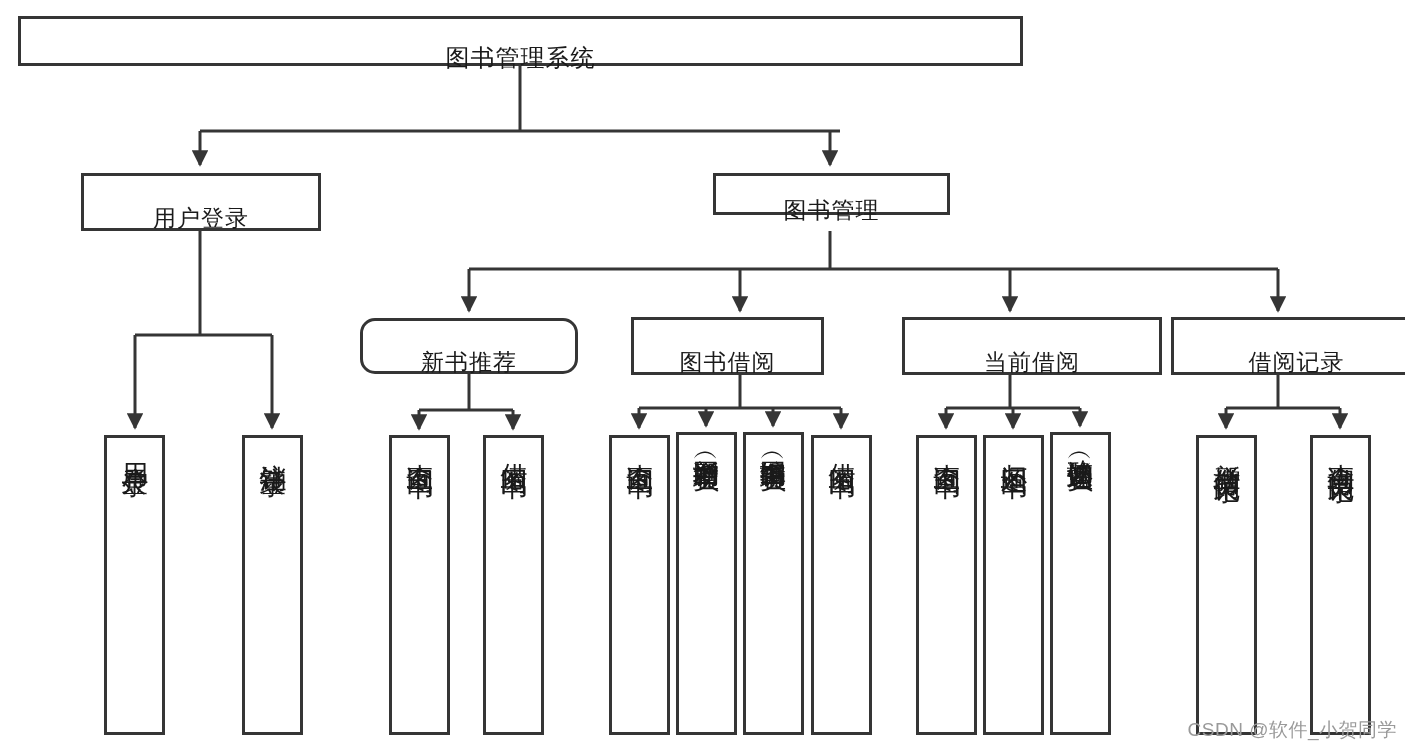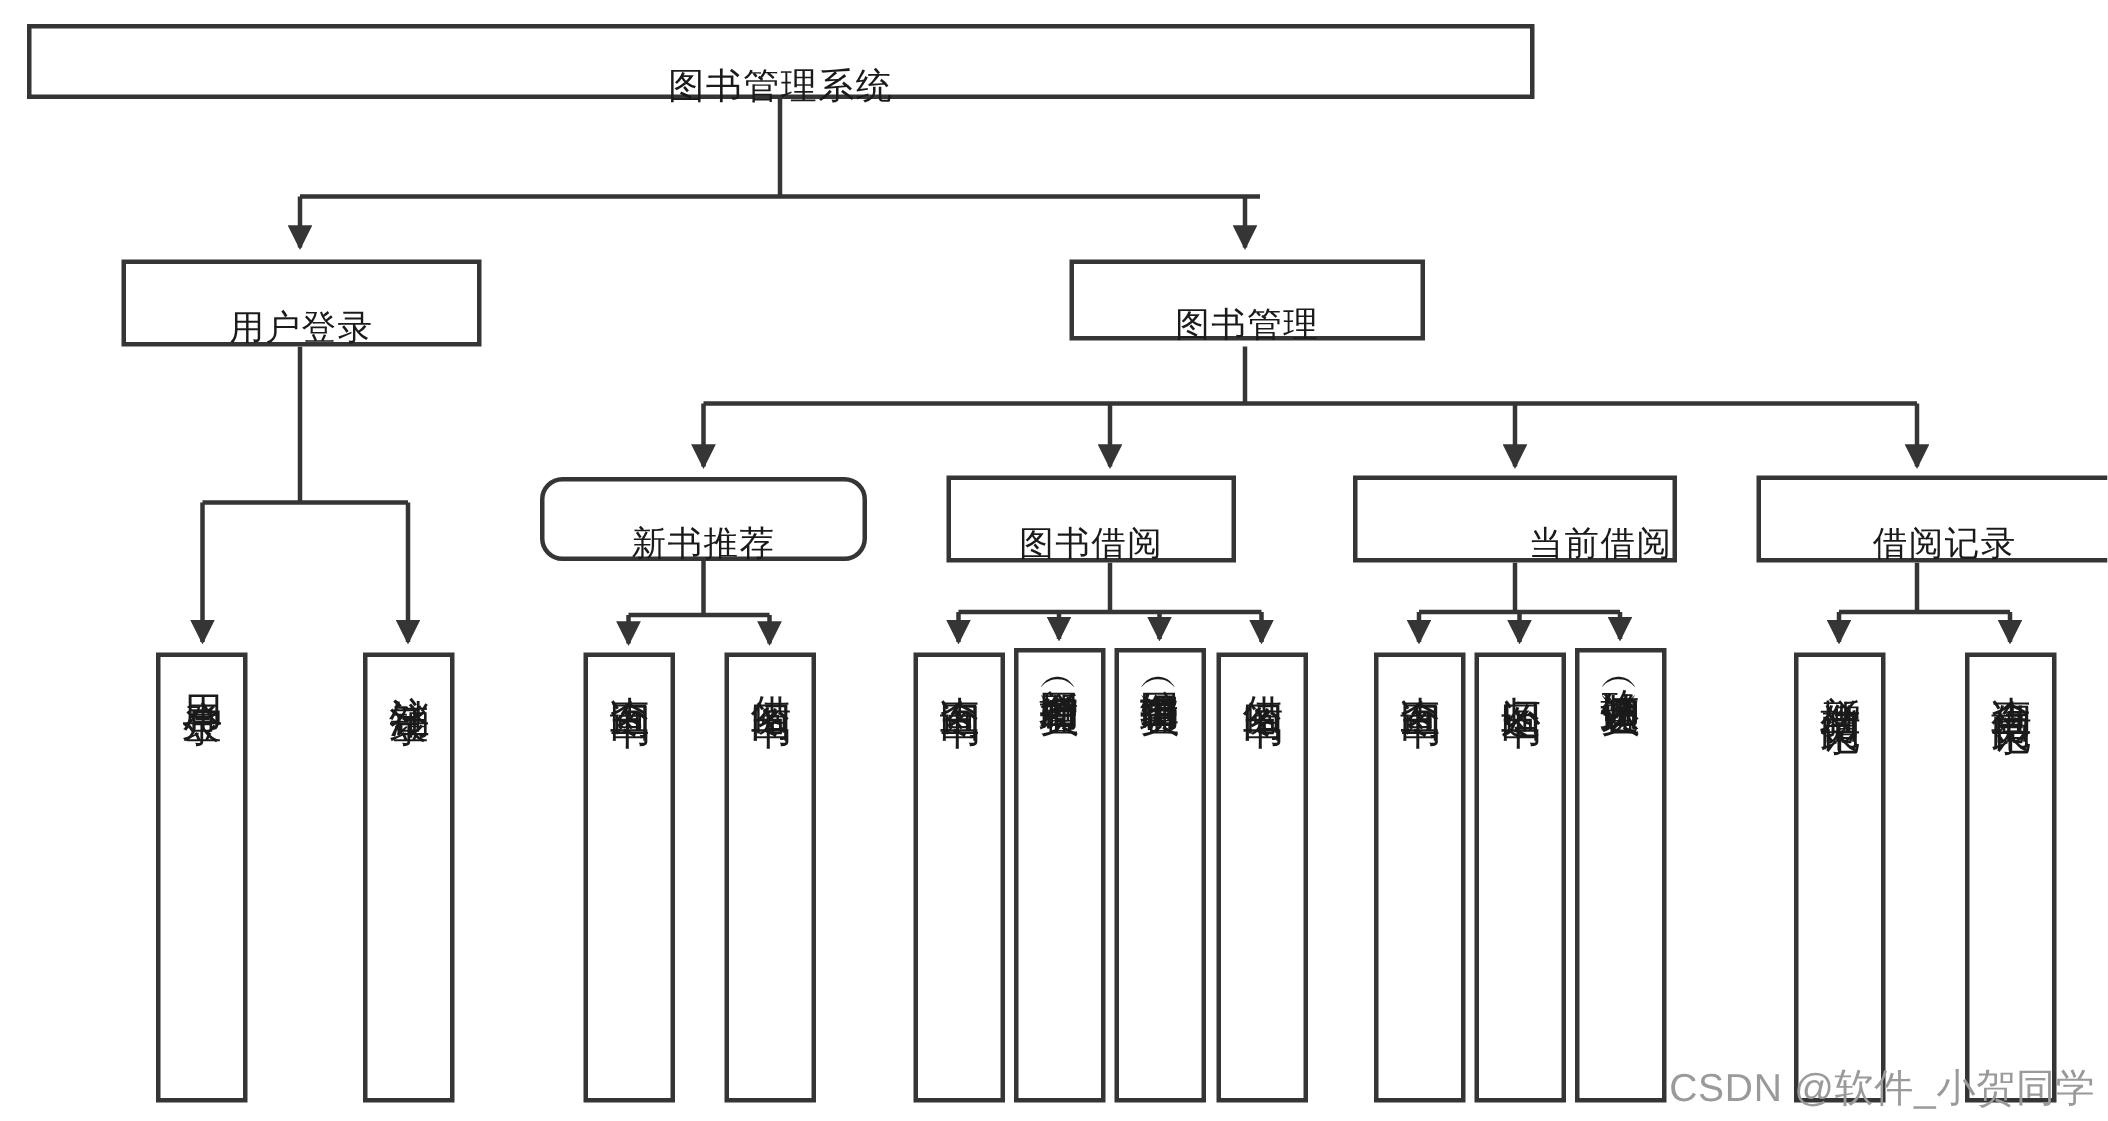--- a/index.html
+++ b/index.html
@@ -63,21 +63,21 @@
     white-space: nowrap;
   }
   .node.v.tall .lbl {
     font-size: 26px;
     letter-spacing: 1px;
   }
   .watermark {
     position: absolute;
     right: 8px;
     bottom: 4px;
-    font-size: 26px;
+    font-size: 19px;
     color: #9a9a9a;
     white-space: nowrap;
     letter-spacing: 0.5px;
   }
 </style>
 </head>
 <body>
 
 <div id="canvas">
 
@@ -131,31 +131,31 @@
     </g>
   </svg>
 
   <div class="node h root" style="left:18px; top:16px; width:1005px; height:50px;">
     <span class="lbl">图书管理系统</span>
   </div>
 
   <div class="node h" style="left:81px; top:173px; width:240px; height:58px;">
     <span class="lbl">用户登录</span>
   </div>
-  <div class="node h" style="left:713px; top:173px; width:237px; height:54px;">
+  <div class="node h" style="left:713px; top:173px; width:237px; height:42px;">
     <span class="lbl">图书管理</span>
   </div>
 
   <div class="node h" style="left:360px; top:318px; width:218px; height:56px;border-radius:15px;">
     <span class="lbl">新书推荐</span>
   </div>
   <div class="node h" style="left:631px; top:317px; width:193px; height:58px;">
     <span class="lbl">图书借阅</span>
   </div>
-  <div class="node h" style="left:902px; top:317px; width:216px; height:58px;justify-content:flex-end;">
+  <div class="node h" style="left:902px; top:317px; width:260px; height:58px;">
     <span class="lbl">当前借阅</span>
   </div>
   <div class="node h" style="left:1171px; top:317px; width:251px; height:58px;">
     <span class="lbl">借阅记录</span>
   </div>
 
   <div class="node v" style="left:104px; top:435px; width:61px; height:300px;">
     <span class="lbl">用户登录</span>
   </div>
   <div class="node v" style="left:242px; top:435px; width:61px; height:300px;">

